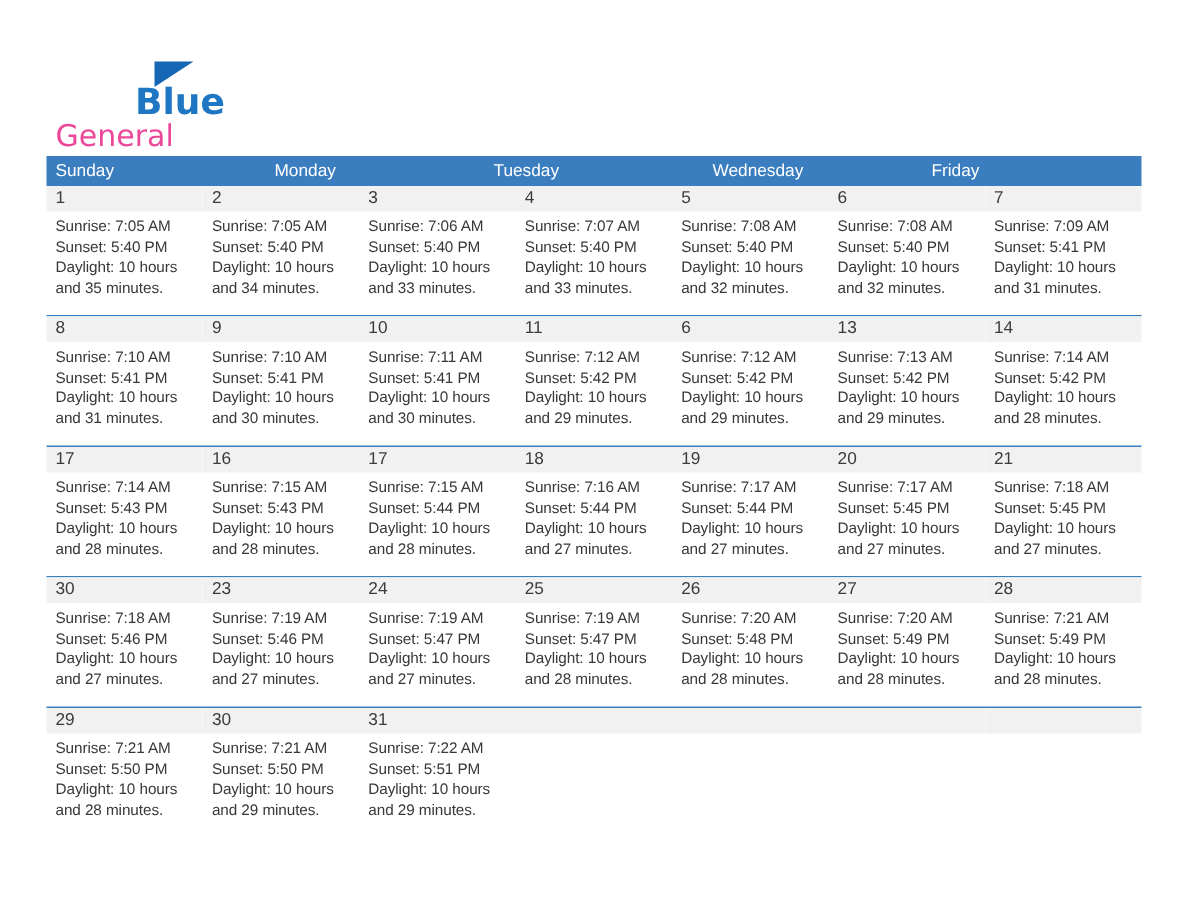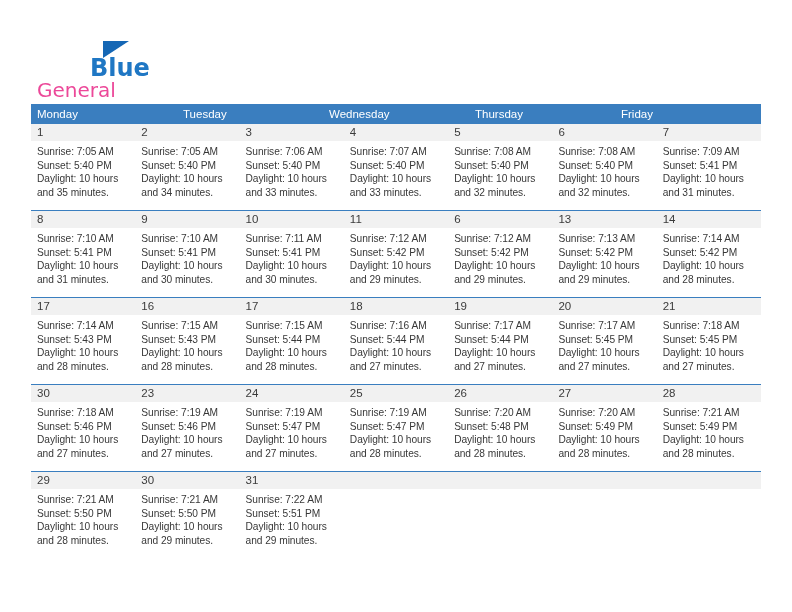--- a/index.html
+++ b/index.html
@@ -161,24 +161,24 @@
       <span class="brand-general">General</span>
       <span class="brand-triangle"></span>
       <span class="brand-blue">Blue</span>
     </div>
 
 
   </div>
 
   <div class="calendar">
     <div class="dow-row">
+      <div class="dow-cell">Sunday</div>
       <div class="dow-cell">Monday</div>
       <div class="dow-cell">Tuesday</div>
       <div class="dow-cell">Wednesday</div>
-      <div class="dow-cell">Thursday</div>
       <div class="dow-cell">Friday</div>
     </div>
 
     <div id="weeks-container">
         <div class="week-row first">
           <div class="day-cell">
             <div class="day-num">1</div>
             <div class="day-body">
               <div class="day-line">Sunrise: 7:05 AM</div>
               <div class="day-line">Sunset: 5:40 PM</div>

